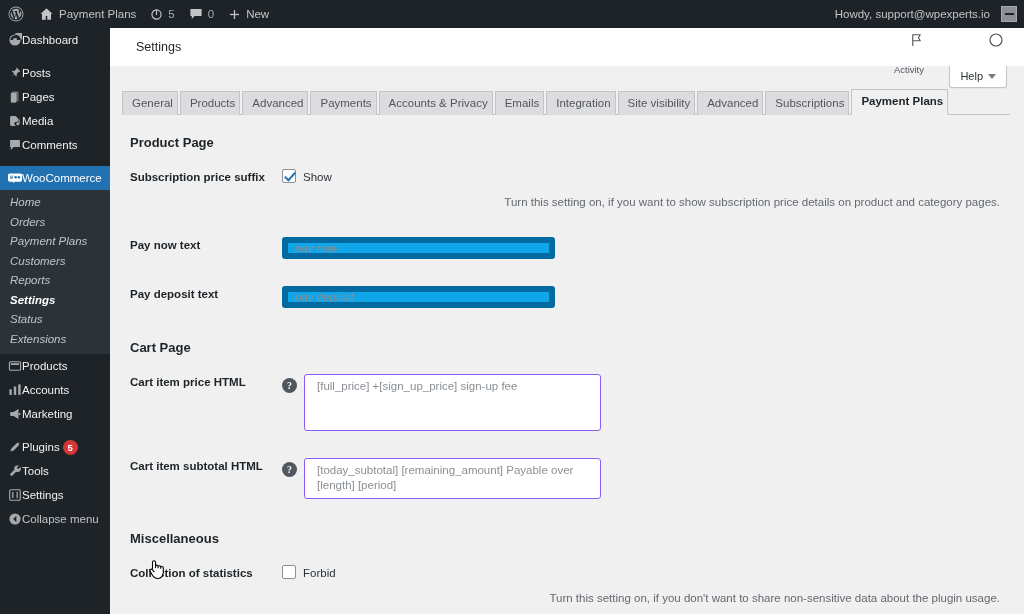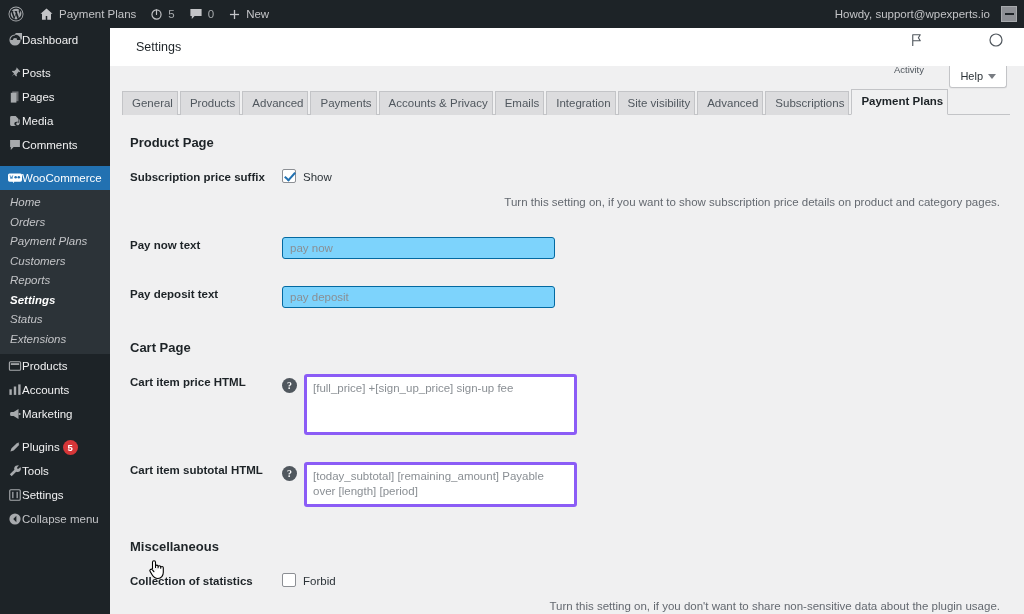--- a/index.html
+++ b/index.html
@@ -200,29 +200,29 @@
     border: solid #2271b1;
     border-width: 0 2px 2px 0;
     transform: rotate(42deg);
   }
   p.desc {
     font-size: 11.5px; color: #646970;
     margin: 11px 0 0 0; line-height: 1.4; text-align: right;
   }
   input.txt {
     width: 273px; height: 22px;
-    border: 1px solid #0369a1; border-radius: 3px;
-    background: #7dd3fc; padding: 0 7px;
+    border: 6px solid #0369a1; border-radius: 3px;
+    background: #0ea5e9; padding: 0 7px;
     font-family: "Liberation Sans", sans-serif;
-    font-size: 11.5px; color: #2c3338;
+    font-size: 11.5px; color: #2c3338; font-style: italic;
   }
   input.txt::placeholder { color: #8a8f94; opacity: 1; }
   textarea.ta {
-    width: 273px; border: 3px solid #8b5cf6; border-radius: 3px;
-    background: #fff; padding: 4px 6px;
+    width: 297px; border: 1px solid #8b5cf6; border-radius: 3px;
+    background: #fff; padding: 4px 12px;
     font-family: "Liberation Sans", sans-serif;
     font-size: 11.5px; color: #8a8f94;
     resize: none; line-height: 1.35;
     overflow: hidden;
   }
   textarea.ta::placeholder { color: #8a8f94; opacity: 1; }
   .help-tip {
     width: 15px; height: 15px; border-radius: 50%;
     background: #50575e; color: #fff;
     font-size: 10px; font-weight: bold;

